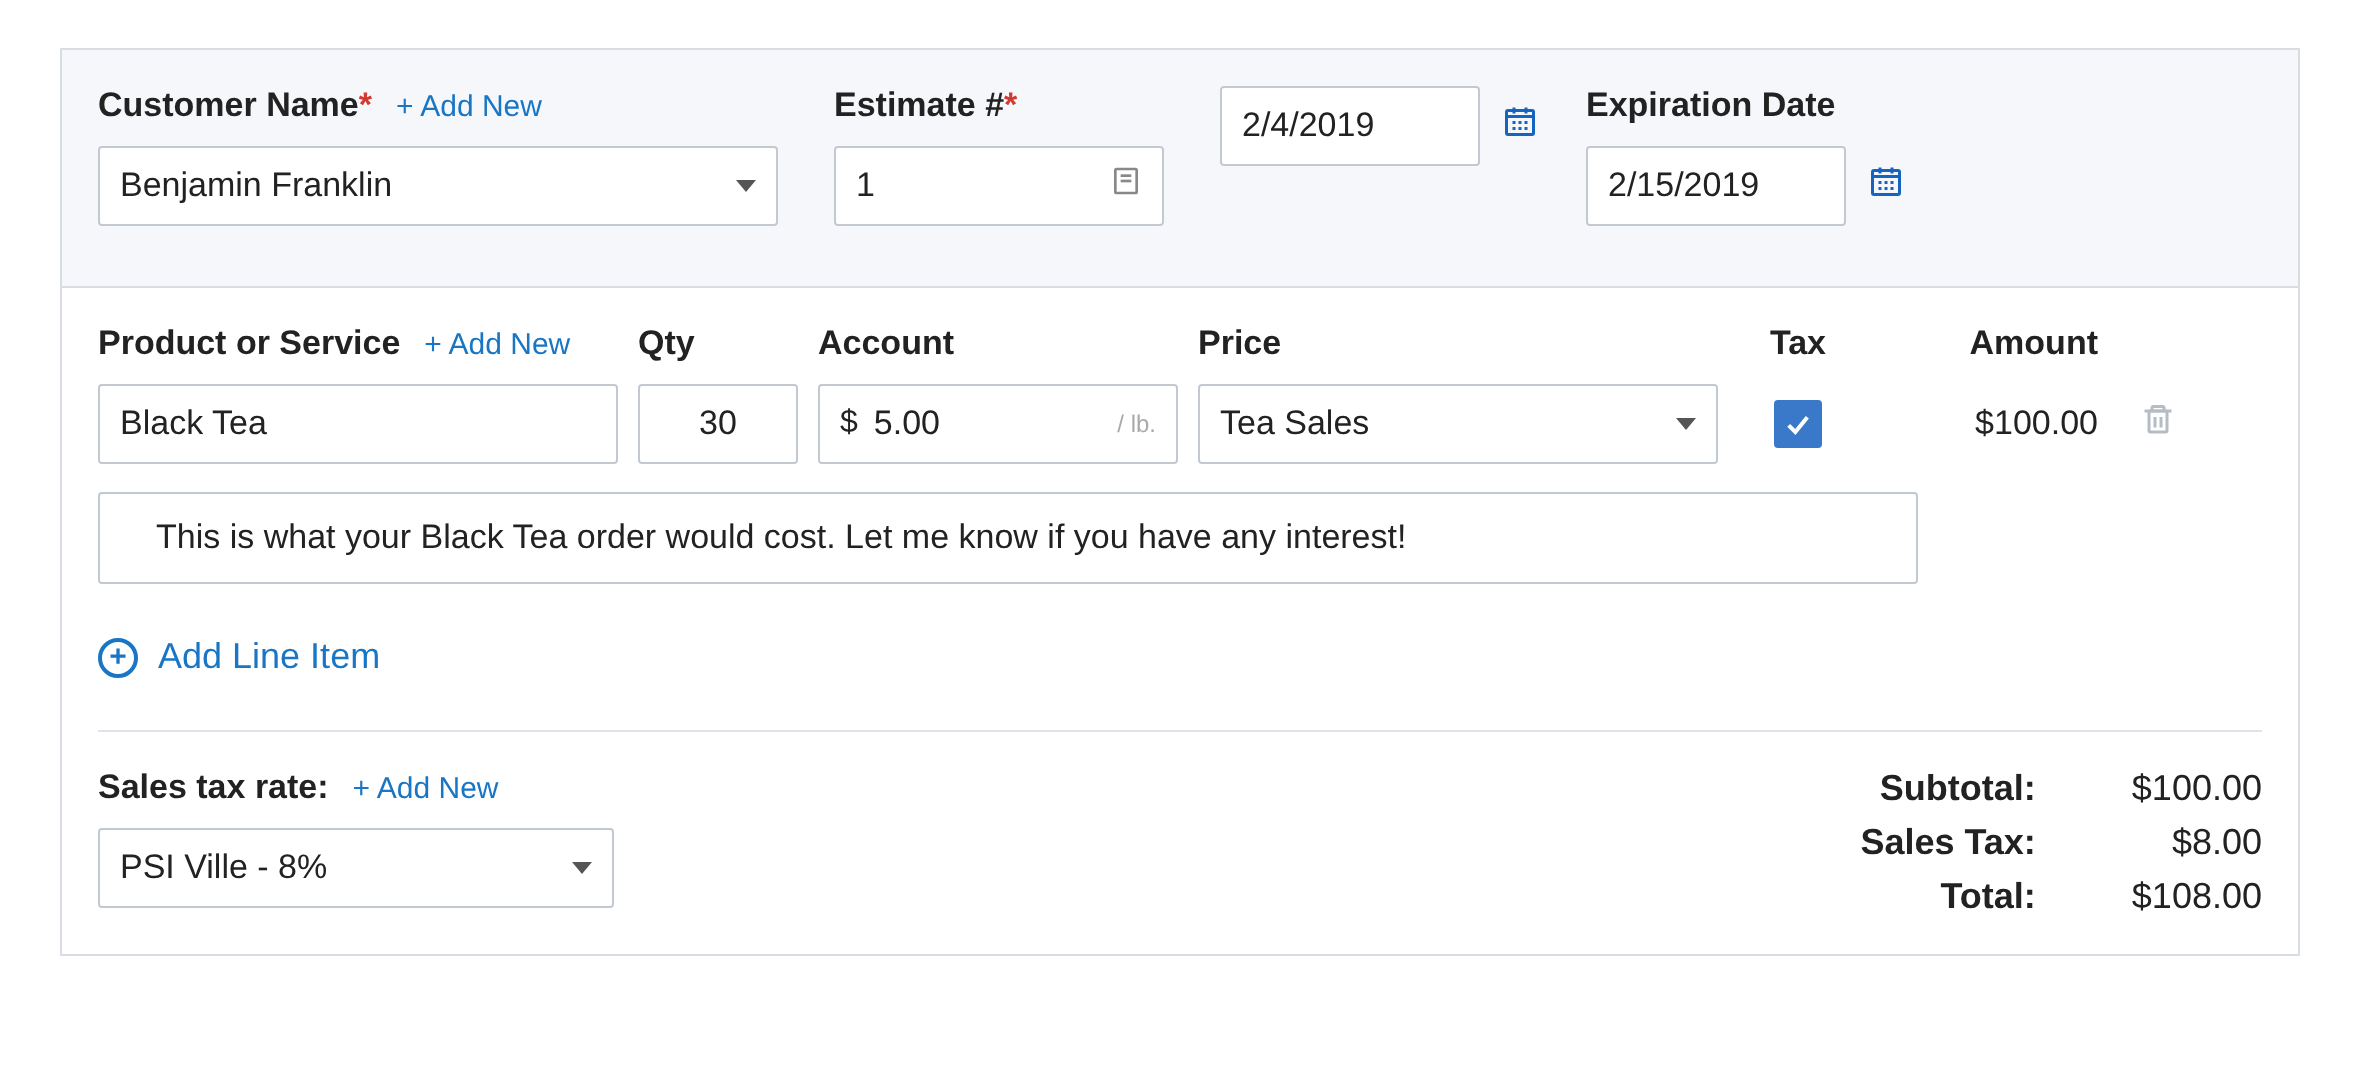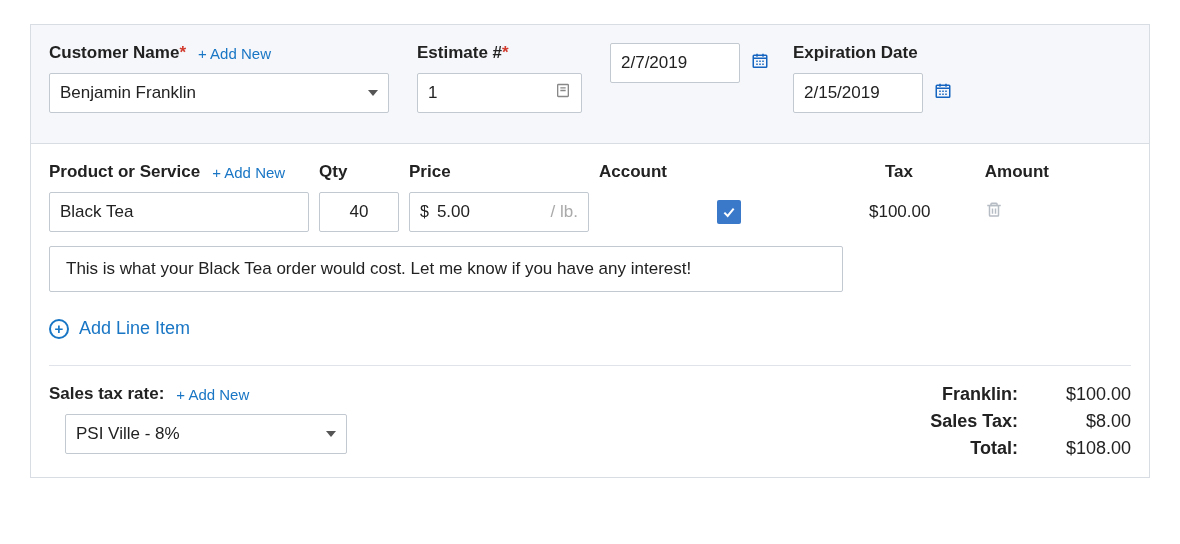--- a/index.html
+++ b/index.html
@@ -123,21 +123,21 @@
     color: #222;
   }
   .price-cell .num {
     flex: 1;
     font-size: 17px;
     color: #222;
   }
   .price-cell .unit {
     padding: 0 10px;
     color: #aaa;
-    font-size: 17px;
+    font-size: 12px;
   }
   .qty-input {
     text-align: center;
     justify-content: center;
   }
   .tax-check {
     width: 24px; height: 24px;
     background: #3a78c9;
     border-radius: 2px;
     display: flex;
@@ -155,24 +155,24 @@
     display: flex;
     justify-content: center;
     color: #b6bcc4;
     cursor: pointer;
   }
   .desc-box {
     margin-top: 14px;
     border: 1px solid #c3c9d1;
     border-radius: 2px;
     background: #fff;
-    padding: 12px 16px;
-    font-size: 17px;
-    color: #222;
-    width: 794px;
+    padding: 12px 28px;
+    font-size: 17px;
+    color: #222;
+    width: 910px;
   }
   .add-line {
     display: flex;
     align-items: center;
     gap: 10px;
     color: #1976c5;
     font-size: 18px;
     margin-top: 26px;
     cursor: pointer;
   }
@@ -194,21 +194,21 @@
     align-items: flex-start;
   }
   .tax-block {
     display: flex;
     flex-direction: column;
   }
   .tax-label-row {
     display: flex; align-items: center; gap: 12px;
     margin-bottom: 10px;
   }
-  .tax-select { width: 282px; margin-left: 16px; }
+  .tax-select { width: 258px; }
   .totals {
     display: grid;
     grid-template-columns: auto auto;
     column-gap: 48px;
     row-gap: 6px;
     text-align: right;
     font-size: 18px;
   }
   .totals .label { font-weight: 700; color: #222; text-align: right; }
   .totals .value { font-weight: 400; color: #222; text-align: right; }
@@ -251,21 +251,21 @@
               <rect x="4" y="3" width="16" height="18" rx="1"></rect>
               <line x1="8" y1="8" x2="16" y2="8"></line>
               <line x1="8" y1="12" x2="16" y2="12"></line>
             </svg>
           </span>
         </div>
       </div>
 
       <div class="field-group" style="width:155px; position:relative;">
         <div class="input input-with-icon" style="width:130px;">
-          <span>2/7/2019</span>
+          <span>2/4/2019</span>
           <span class="date-icon">
             <svg width="18" height="18" viewBox="0 0 24 24" fill="none" stroke="#1565c0" stroke-width="2">
               <rect x="3" y="5" width="18" height="16" rx="1" fill="none"></rect>
               <line x1="3" y1="9" x2="21" y2="9"></line>
               <line x1="8" y1="3" x2="8" y2="7"></line>
               <line x1="16" y1="3" x2="16" y2="7"></line>
               <line x1="7" y1="13" x2="9" y2="13"></line>
                 <line x1="11" y1="13" x2="13" y2="13"></line>
                 <line x1="15" y1="13" x2="17" y2="13"></line>
               <line x1="7" y1="17" x2="9" y2="17"></line>
@@ -302,38 +302,42 @@
     </div>
 
     <div class="section-lines">
 
       <div class="line-header">
         <div class="field-label-row" style="margin:0;">
           <span class="field-label">Product or Service</span>
           <span class="link-add">+ Add New</span>
         </div>
         <span class="field-label">Qty</span>
+        <span class="field-label">Account</span>
         <span class="field-label">Price</span>
-        <span class="field-label">Account</span>
         <span class="field-label tax-col-h">Tax</span>
         <span class="field-label amt-col-h">Amount</span>
         <span></span>
       </div>
 
       <div class="line-row">
         <div class="input">
           <span>Black Tea</span>
         </div>
         <div class="input qty-input">
-          <span>40</span>
+          <span>30</span>
         </div>
         <div class="price-cell">
           <span class="cur">$</span>
           <span class="num">5.00</span>
           <span class="unit">/ lb.</span>
+        </div>
+        <div class="select">
+          <span>Tea Sales</span>
+          <span class="caret"></span>
         </div>
         <div style="display:flex;justify-content:center;">
           <div class="tax-check">
             <svg width="16" height="16" viewBox="0 0 24 24" fill="none" stroke-width="3">
                 <polyline points="5 13 10 18 19 7"></polyline>
               </svg>
           </div>
         </div>
         <div class="amount-cell">$100.00</div>
         <div class="trash-cell">
@@ -366,21 +370,21 @@
             <span class="field-label" style="font-weight:700;">Sales tax rate:</span>
             <span class="link-add">+ Add New</span>
           </div>
           <div class="select tax-select">
             <span>PSI Ville - 8%</span>
             <span class="caret"></span>
           </div>
         </div>
 
         <div class="totals">
-          <span class="label">Franklin:</span>
+          <span class="label">Subtotal:</span>
           <span class="value">$100.00</span>
           <span class="label">Sales Tax:</span>
           <span class="value">$8.00</span>
           <span class="label">Total:</span>
           <span class="value">$108.00</span>
         </div>
       </div>
 
     </div>
 

